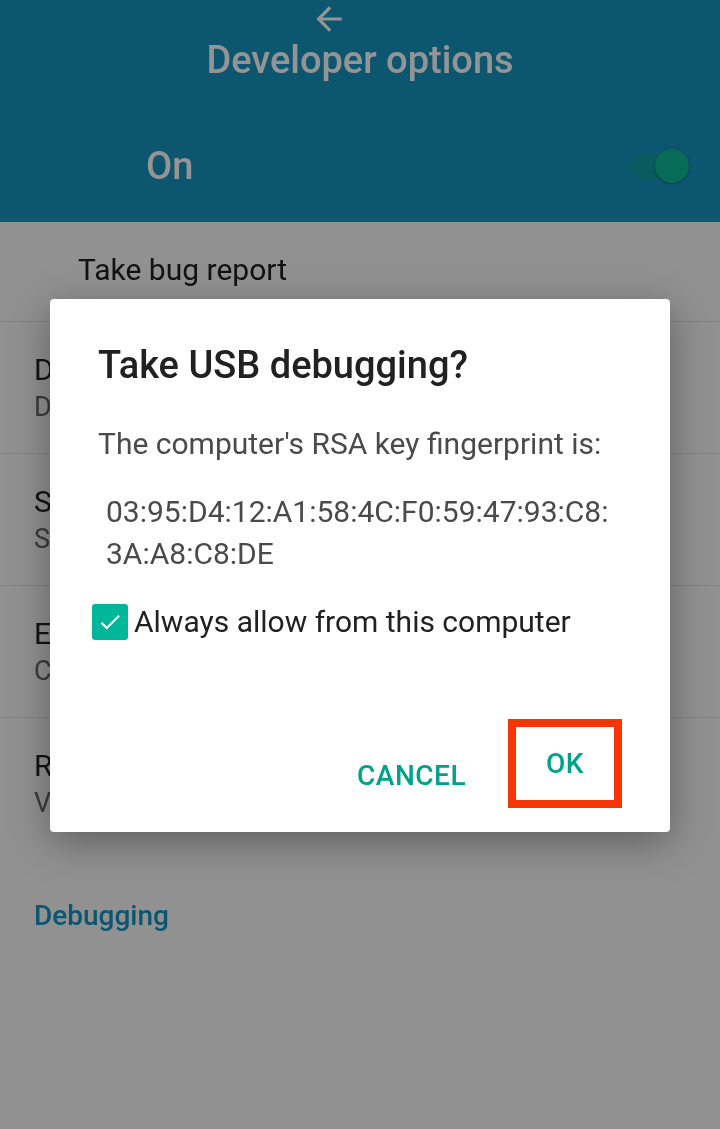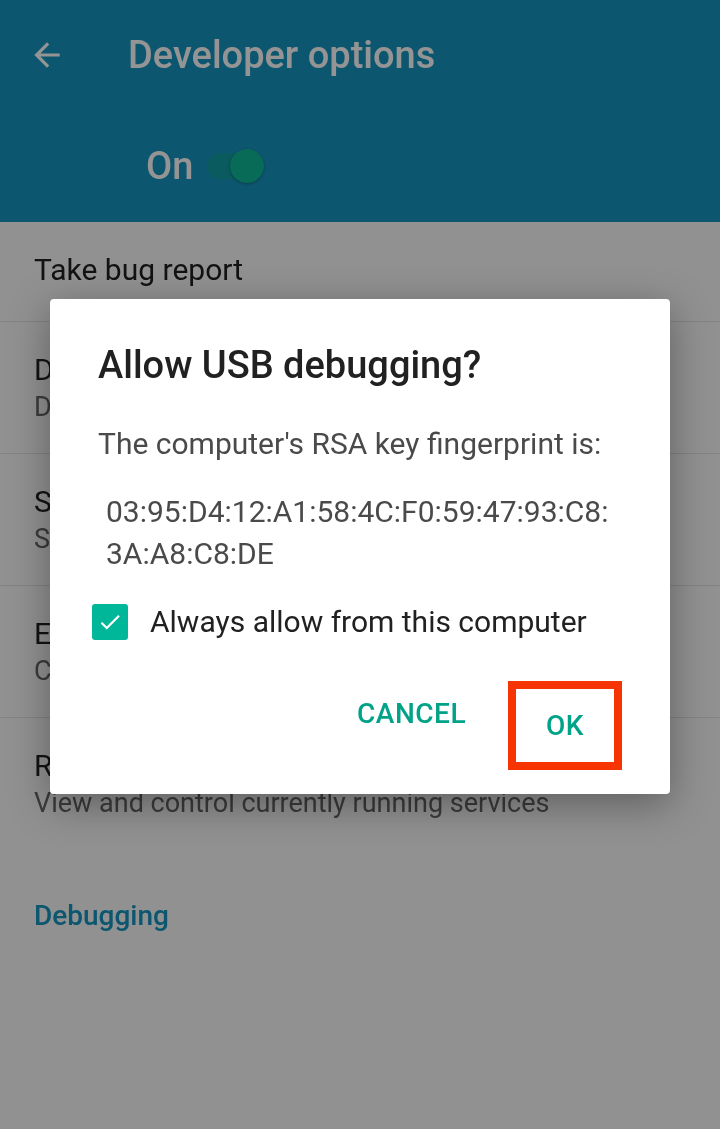--- a/index.html
+++ b/index.html
@@ -10,36 +10,38 @@
       background: #fafafa;
       position: relative;
       overflow: hidden;
     }
     .header {
       background: #1795c2;
       height: 110px;
       display: flex;
       align-items: center;
       padding: 0 28px;
+      flex-direction: column;
     }
     .back-icon {
       width: 38px;
       height: 38px;
       margin-right: 62px;
     }
     .header-title {
       color: #fff;
       font-size: 38px;
       font-weight: 500;
     }
     .toggle-row {
       background: #1795c2;
       height: 112px;
       display: flex;
       align-items: center;
+      justify-content: space-between;
       padding: 0 34px 0 146px;
     }
     .toggle-label {
       color: #fff;
       font-size: 38px;
       font-weight: 500;
     }
     .switch {
       width: 68px;
       height: 40px;
@@ -67,20 +69,21 @@
     }
     .content {
       background: #fafafa;
     }
     .setting-item {
       padding: 30px 34px;
       border-top: 1px solid #e0e0e0;
     }
     .setting-item:first-child {
       border-top: none;
+      margin-left: 44px;
     }
     .setting-title {
       font-size: 30px;
       color: #212121;
       margin-bottom: 4px;
     }
     .setting-subtitle {
       font-size: 27px;
       color: #666;
     }
@@ -129,42 +132,42 @@
       margin-bottom: 26px;
     }
     .fingerprint {
       word-break: break-all;
       margin-bottom: 22px;
       margin-left: 8px;
     }
     .checkbox-row {
       display: flex;
       align-items: center;
-      gap: 22px;
-      margin-bottom: 38px;
+      gap: 6px;
+      margin-bottom: 76px;
       margin-left: -6px;
     }
     .checkbox {
       width: 36px;
       height: 36px;
       background: #00b899;
       border-radius: 3px;
       display: flex;
       align-items: center;
       justify-content: center;
       flex-shrink: 0;
     }
     .checkbox-label {
       font-size: 30px;
       color: #212121;
     }
     .dialog-actions {
       display: flex;
       justify-content: flex-end;
-      align-items: flex-start;
+      align-items: flex-end;
       gap: 18px;
     }
     .dialog-btn {
       background: none;
       border: none;
       color: #00a388;
       font-size: 28px;
       font-weight: 500;
       letter-spacing: 0.5px;
       padding: 16px 24px;
@@ -220,21 +223,21 @@
     <div class="setting-subtitle">View and control currently running services</div>
   </div>
 
   <div class="section-header">Debugging</div>
 
 </div>
 
 <div class="scrim"></div>
 
 <div class="dialog">
-  <div class="dialog-title">Allow USB debugging?</div>
+  <div class="dialog-title">Take USB debugging?</div>
   <div class="dialog-body">
     <p>The computer's RSA key fingerprint is:</p>
     <p class="fingerprint">03:95:D4:12:A1:58:4C:F0:59:47:93:C8:3A:A8:C8:DE</p>
     <div class="checkbox-row">
       <span class="checkbox">
         <svg width="26" height="26" viewBox="0 0 24 24">
             <path fill="#fff" d="M9 16.17 4.83 12l-1.42 1.41L9 19 21 7l-1.41-1.41z"></path>
           </svg>
       </span>
       <span class="checkbox-label">Always allow from this computer</span>

